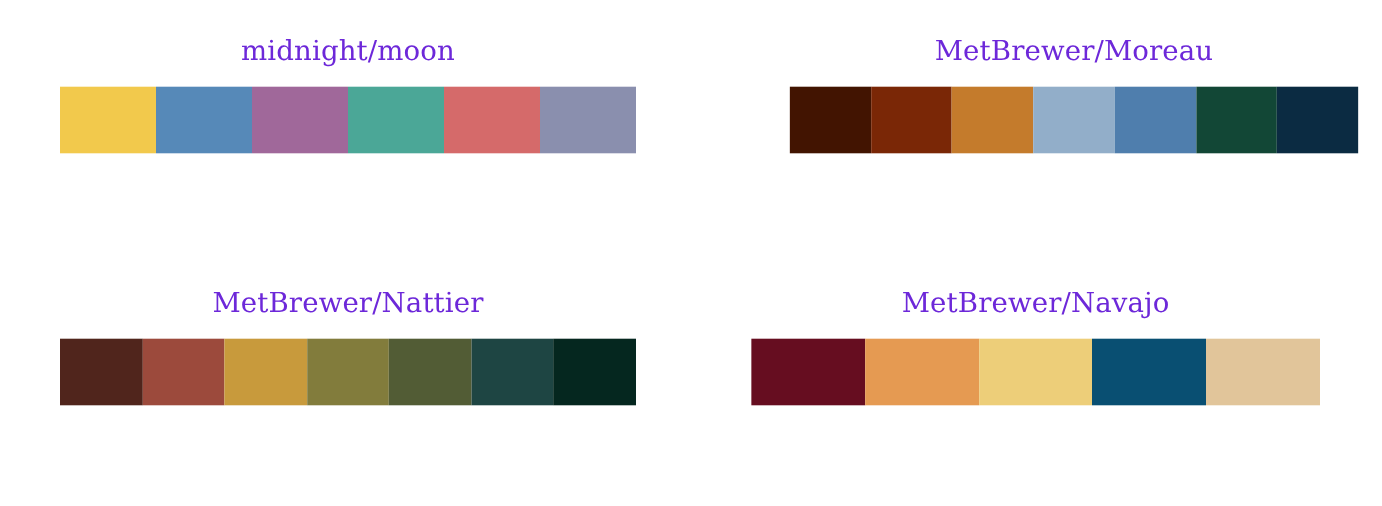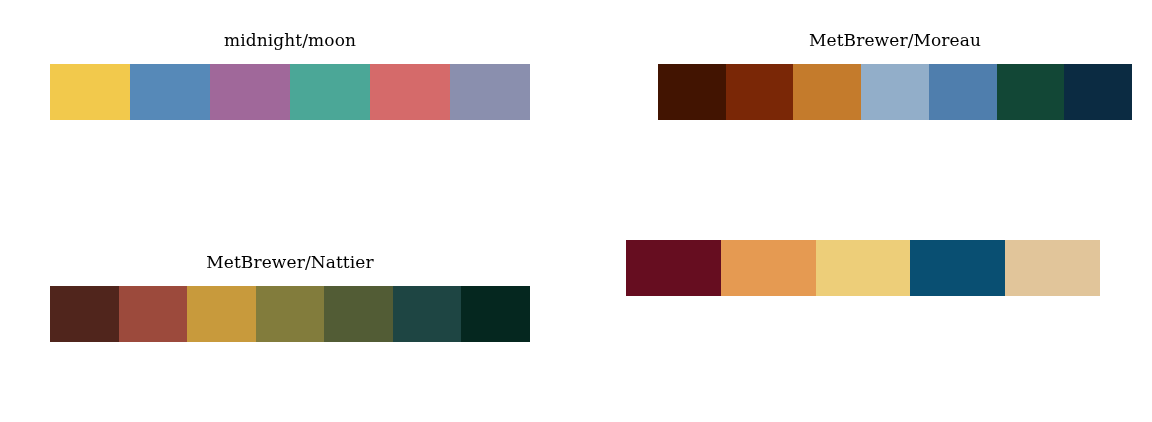--- a/index.html
+++ b/index.html
@@ -20,28 +20,28 @@
     height: 422px;
     background: #ffffff;
   }
   .palette-card {
     position: absolute;
     box-sizing: border-box;
   }
   
   .cell-0 { left: 50px;  top: 30px;  width: 480px; }
   .cell-1 { left: 658px; top: 30px;  width: 474px; }
-  .cell-2 { left: 50px;  top: 252px; width: 480px; }
+  .cell-2 { left: 50px;  top: 240px; width: 480px; }
   .cell-3 { left: 626px; top: 240px; width: 474px; }
 
   .palette-title {
     text-align: center;
-    font-size: 17px;
+    font-size: 23px;
     font-weight: 400;
-    color: #000000;
+    color: #6d28d9;
     line-height: 1.2;
     margin: 0 0 14px 0;
     white-space: nowrap;
     letter-spacing: 0.1px;
   }
   .swatch-bar {
     display: flex;
     width: 100%;
     height: 56px;
     overflow: hidden;
@@ -88,20 +88,21 @@
         <div class="swatch" style="background: rgb(156, 74, 60);"></div>
         <div class="swatch" style="background: rgb(200, 154, 60);"></div>
         <div class="swatch" style="background: rgb(130, 124, 60);"></div>
         <div class="swatch" style="background: rgb(82, 92, 53);"></div>
         <div class="swatch" style="background: rgb(30, 69, 67);"></div>
         <div class="swatch" style="background: rgb(5, 39, 31);"></div>
       </div>
   </div>
 
   <div class="palette-card cell-3">
+    <div class="palette-title">MetBrewer/Navajo</div>
     <div class="swatch-bar">
         <div class="swatch" style="background: rgb(102, 13, 32);"></div>
         <div class="swatch" style="background: rgb(229, 154, 82);"></div>
         <div class="swatch" style="background: rgb(237, 206, 121);"></div>
         <div class="swatch" style="background: rgb(9, 79, 114);"></div>
         <div class="swatch" style="background: rgb(225, 197, 154);"></div>
       </div>
   </div>
 
 </div>

